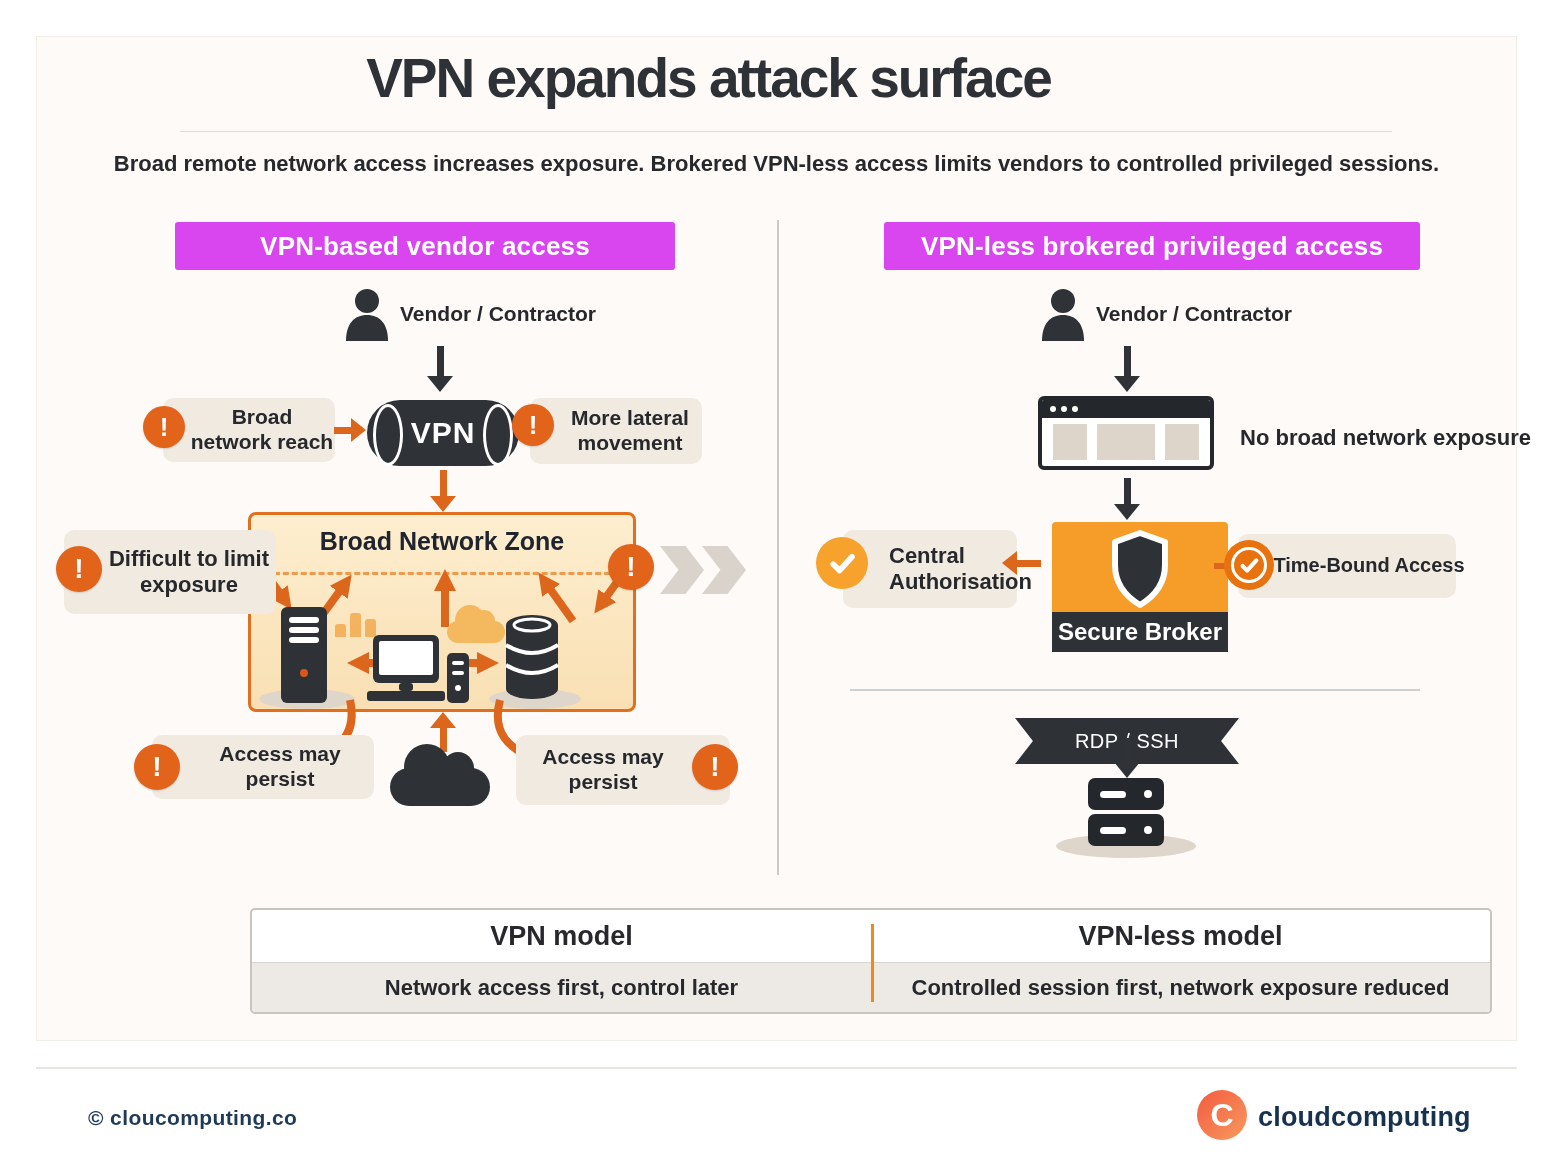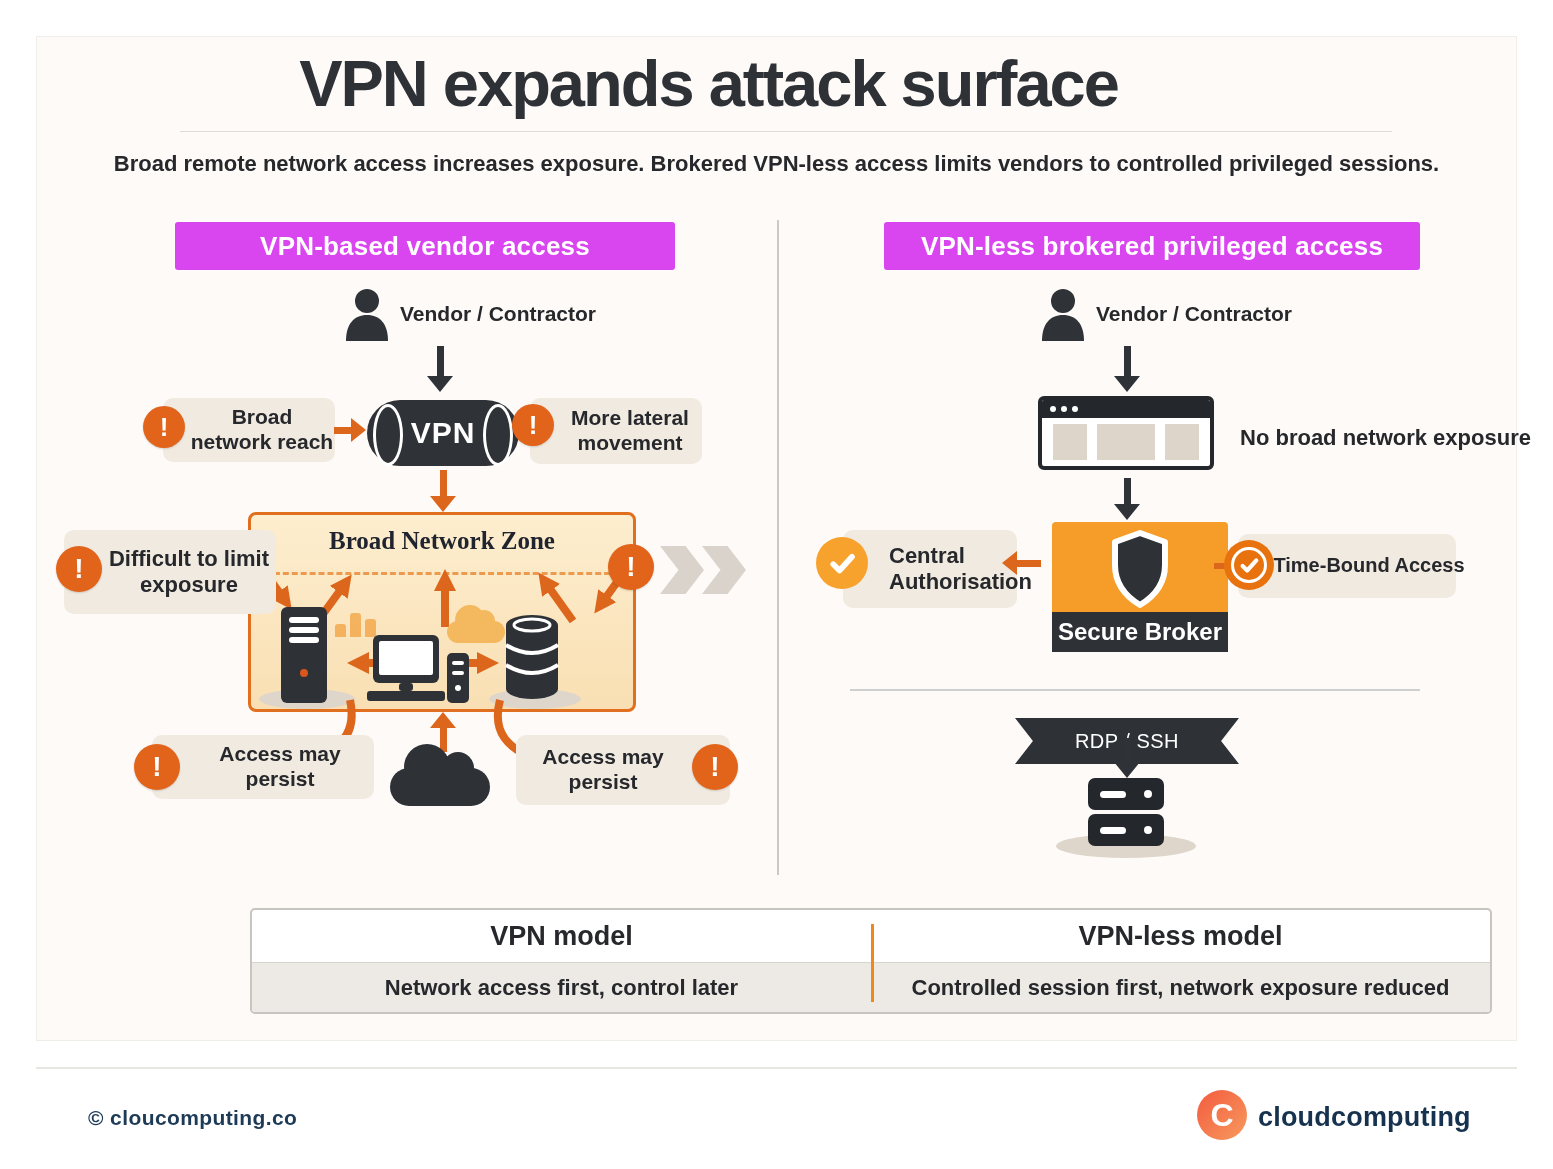--- a/index.html
+++ b/index.html
@@ -3,21 +3,21 @@
 <meta charset="utf-8">
 <style>
   * { margin:0; padding:0; box-sizing:border-box; }
   body { font-family:"Liberation Sans","DejaVu Sans",sans-serif; background:#fff; }
   .page { position:relative; width:1553px; height:1169px; background:#ffffff; overflow:hidden; }
   .card { position:absolute; left:36px; top:36px; width:1481px; height:1005px;
           background:#fdfaf7; border:1px solid #f1eeea; }
   .abs { position:absolute; }
 
   
-  .title { left:0; width:1417px; top:46px; text-align:center; font-size:65px; font-weight:bold;
+  .title { left:0; width:1417px; top:46px; text-align:center; font-size:55px; font-weight:bold;
            color:#2e3136; letter-spacing:-2px; }
   .subtitle { left:0; width:1553px; top:151px; text-align:center; font-size:22px; font-weight:600;
               color:#26282c; white-space:nowrap; }
   .rule { height:1px; background:#dcdcda; }
 
   
   .hdr { background:#d946ef; color:#fff; font-weight:bold; display:flex; align-items:center;
          justify-content:center; border-radius:3px; font-size:26px; letter-spacing:.2px; }
 
   
@@ -52,21 +52,21 @@
 
   
   .tunnel { background:#2f3338; border-radius:33px; display:flex; align-items:center;
             justify-content:center; color:#fff; font-weight:bold; font-size:30px; letter-spacing:1px; }
   .tunnel::before, .tunnel::after { content:""; position:absolute; top:4px; width:24px; height:56px;
             border:3px solid #fff; border-radius:50%; }
   .tunnel::before { left:6px; } .tunnel::after { right:6px; }
 
   
   .zone { background:linear-gradient(180deg,#fdeecf 0%,#f9dfb3 100%); border:3px solid #e0701f;
-          border-radius:8px;font-family:Liberation Serif, serif; }
+          border-radius:8px; }
   .zone-title { position:absolute; left:0; right:0; top:12px; text-align:center; font-size:25px;
                 font-weight:bold; color:#20242e; }
   .zone-dash { position:absolute; left:14px; right:14px; top:57px; border-top:3px dashed #ec9a4f; }
   .eshadow { background:#ded5cb; border-radius:50%; }
 
   
   .tower { background:#2e3237; border-radius:6px; }
   .tower .bar { position:absolute; left:8px; width:30px; height:6px; background:#fff; border-radius:3px; }
   .tower .led { position:absolute; left:19px; width:8px; height:8px; background:#d9571c; border-radius:50%; }
   

